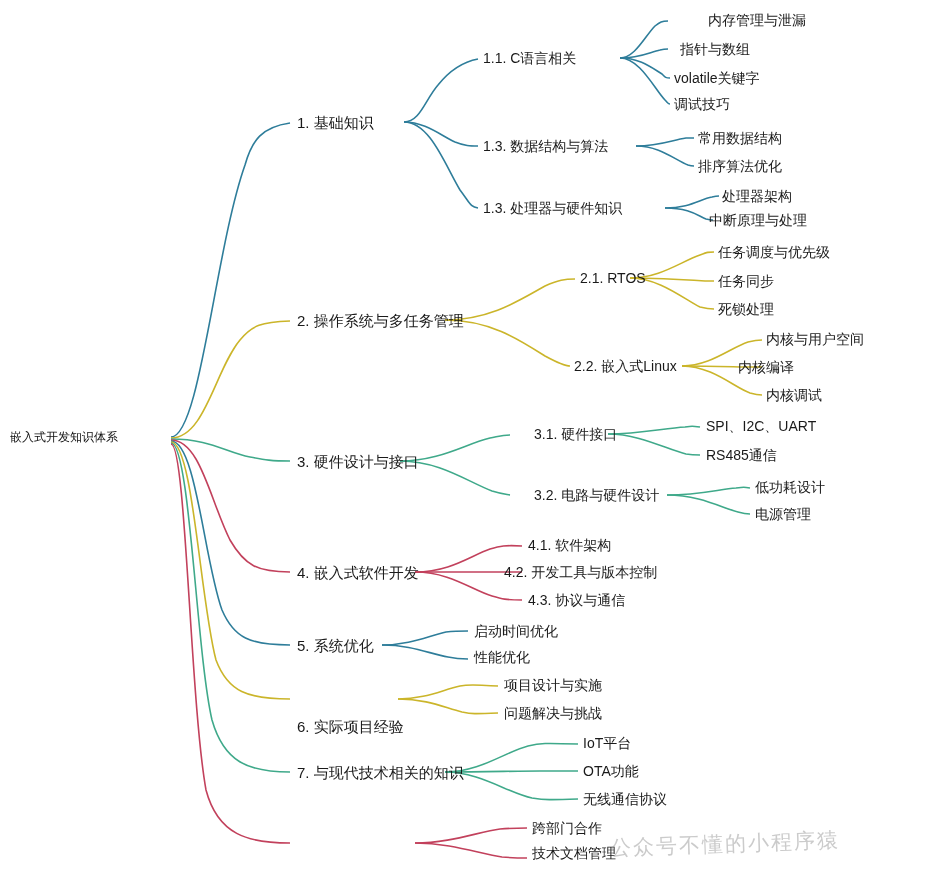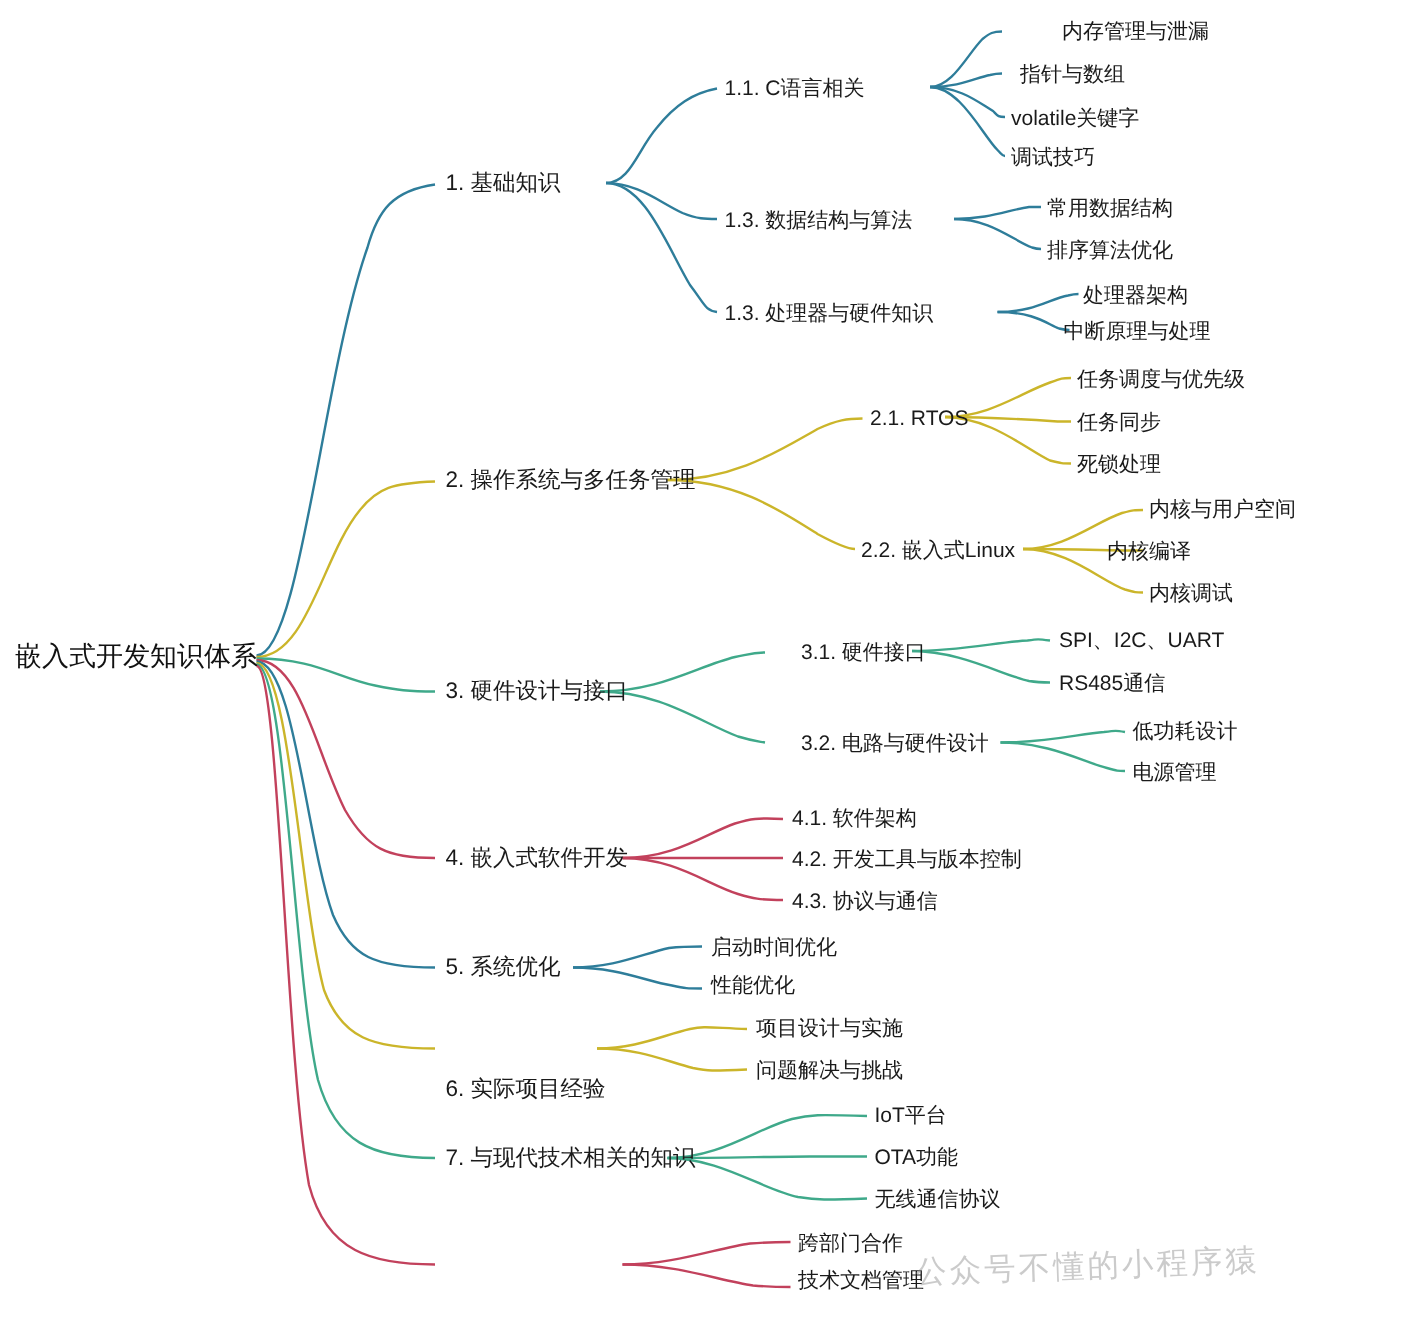--- a/index.html
+++ b/index.html
@@ -23,21 +23,21 @@
   }
   .node-label {
     position: absolute;
     white-space: nowrap;
     color: #1a1a1a;
     font-size: 15px;
     line-height: 1;
     transform: translate(0, -50%);
   }
   .node-root {
-    font-size: 18px;
+    font-size: 12px;
     color: #111;
   }
   .node-l1 {
     font-size: 15px;
   }
   .node-l2 {
     font-size: 14px;
   }
   .node-l3 {
     font-size: 14px;
@@ -166,21 +166,21 @@
 <div class="node-label node-l1" style="left:297px; top:461px;">3. 硬件设计与接口</div>
 <div class="node-label node-l2" style="left:534px; top:434px;">3.1. 硬件接口</div>
 <div class="node-label node-l3" style="left:706px; top:426px;">SPI、I2C、UART</div>
 <div class="node-label node-l3" style="left:706px; top:455px;">RS485通信</div>
 <div class="node-label node-l2" style="left:534px; top:495px;">3.2. 电路与硬件设计</div>
 <div class="node-label node-l3" style="left:755px; top:487px;">低功耗设计</div>
 <div class="node-label node-l3" style="left:755px; top:514px;">电源管理</div>
 
 <div class="node-label node-l1" style="left:297px; top:572px;">4. 嵌入式软件开发</div>
 <div class="node-label node-l2" style="left:528px; top:545px;">4.1. 软件架构</div>
-<div class="node-label node-l2" style="left:528px; top:572px;">4.2. 开发工具与版本控制</div>
+<div class="node-label node-l2" style="left:504px; top:572px;">4.2. 开发工具与版本控制</div>
 <div class="node-label node-l2" style="left:528px; top:600px;">4.3. 协议与通信</div>
 
 <div class="node-label node-l1" style="left:297px; top:645px;">5. 系统优化</div>
 <div class="node-label node-l3" style="left:474px; top:631px;">启动时间优化</div>
 <div class="node-label node-l3" style="left:474px; top:658px;font-family:Liberation Mono, monospace;">性能优化</div>
 
 <div class="node-label node-l1" style="left:297px; top:699px;margin-top:27px;">6. 实际项目经验</div>
 <div class="node-label node-l3" style="left:504px; top:685px;">项目设计与实施</div>
 <div class="node-label node-l3" style="left:504px; top:713px;">问题解决与挑战</div>
 

